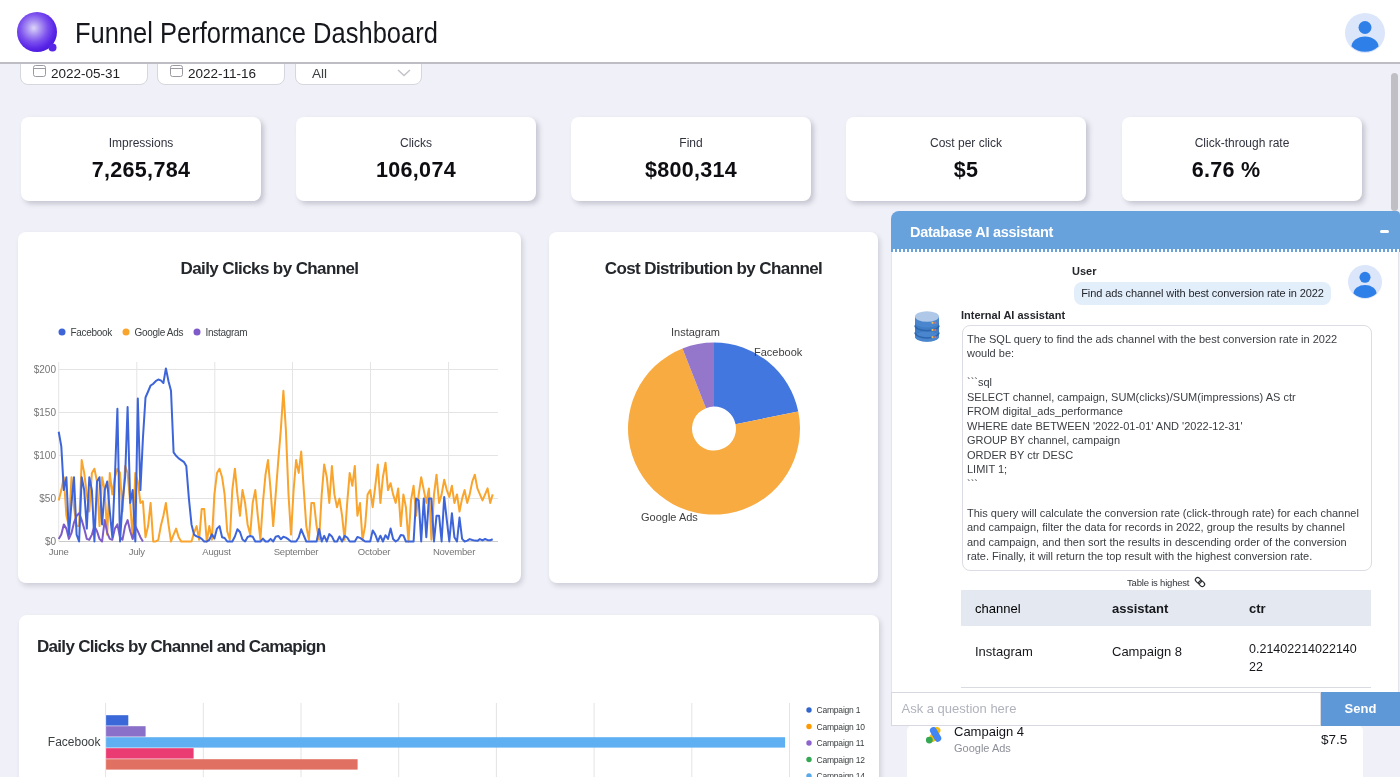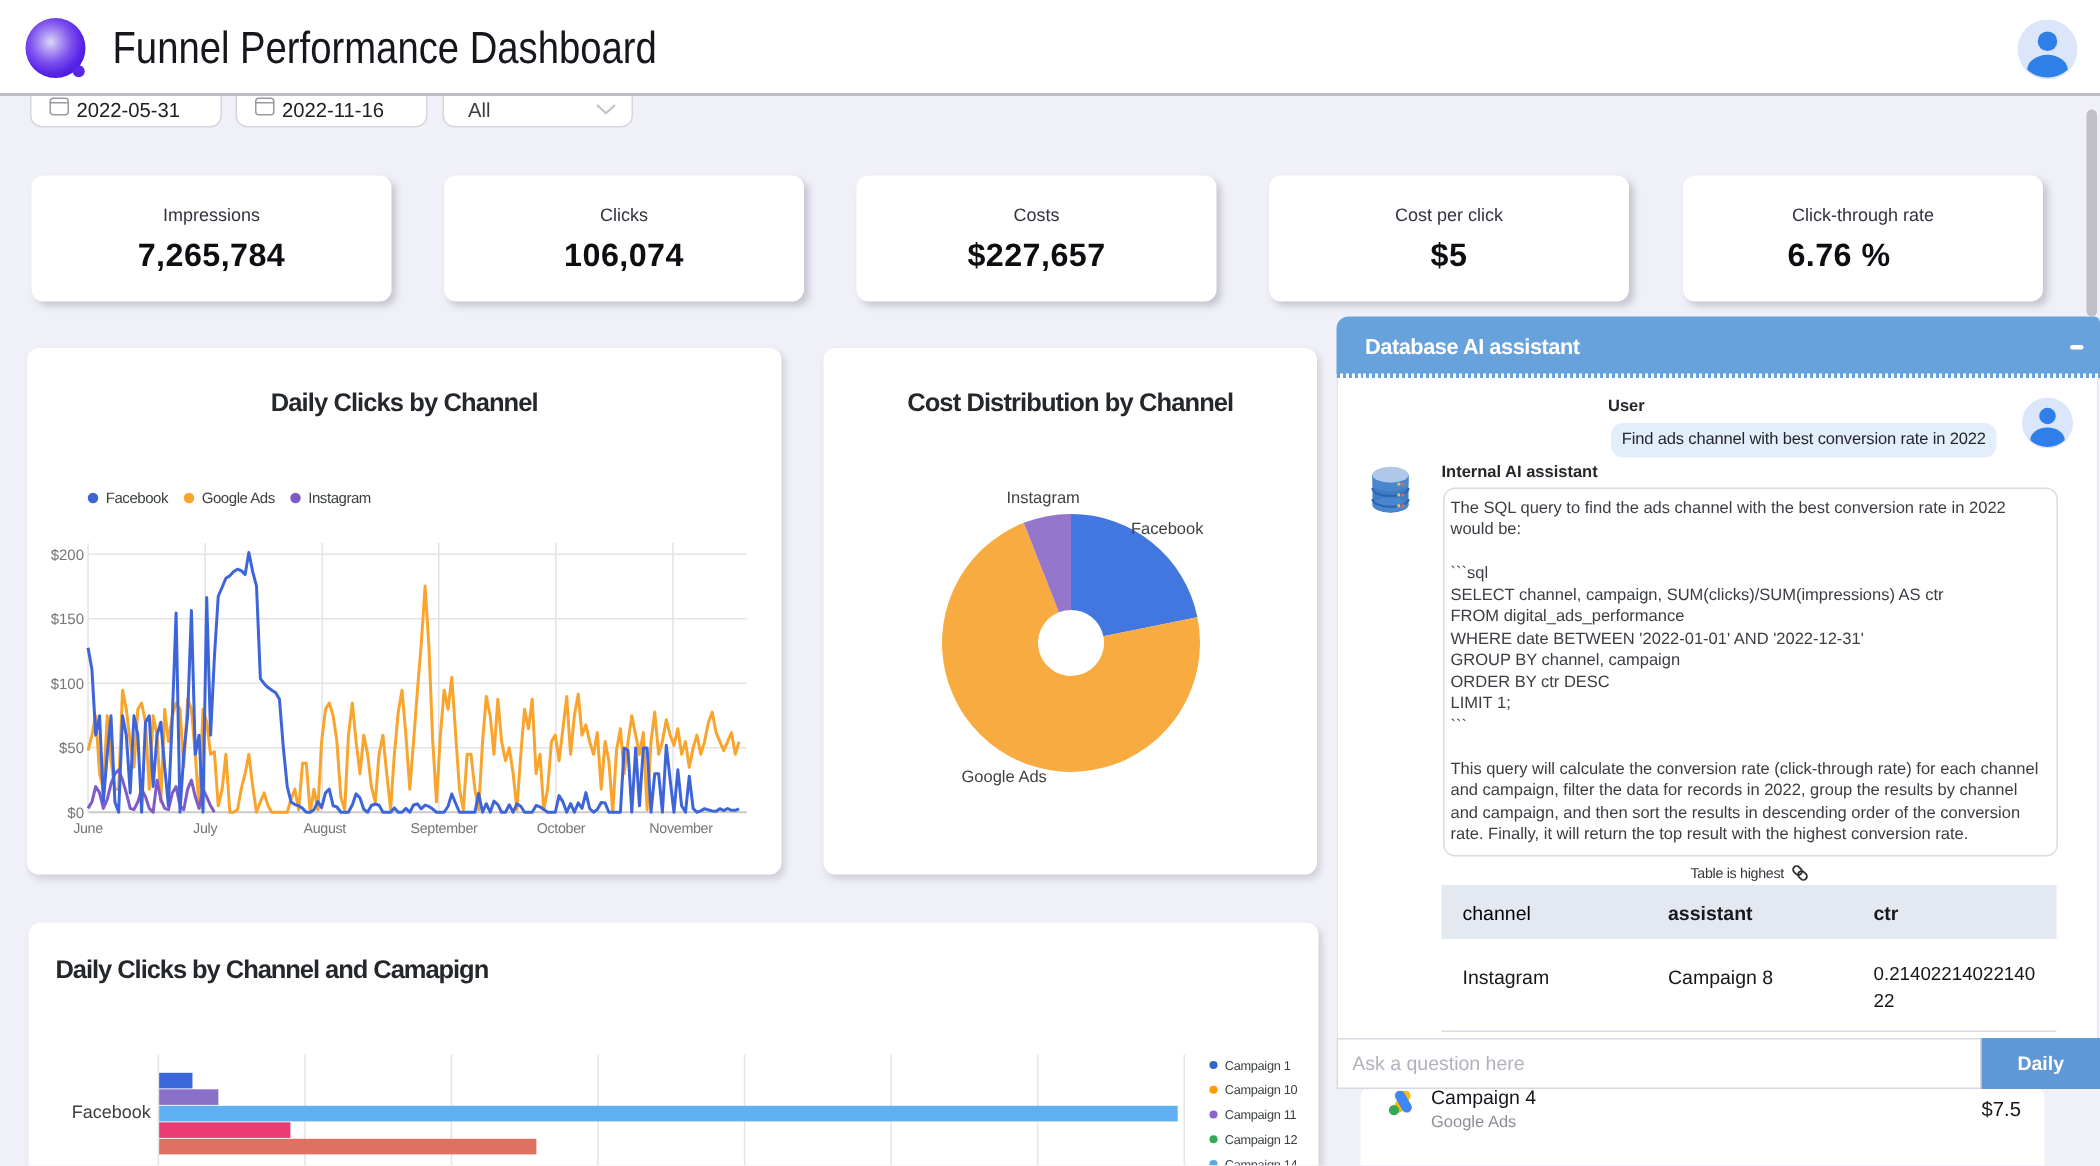--- a/index.html
+++ b/index.html
@@ -45,22 +45,22 @@
  <path d="M6.5 33.5 a13.5 10 0 0 1 27 0 a 20 20 0 0 1 -27 0 Z" fill="#2E7FE8"></path>
 </svg>
 
 <div class="card" style="left:21px;top:117px;width:240px;height:84px;"></div>
 <div class="abs kpi-label" style="left:21px;top:136px;width:240px;">Impressions</div>
 <div class="abs kpi-val" style="left:21px;top:158px;width:240px;">7,265,784</div>
 <div class="card" style="left:296px;top:117px;width:240px;height:84px;"></div>
 <div class="abs kpi-label" style="left:296px;top:136px;width:240px;">Clicks</div>
 <div class="abs kpi-val" style="left:296px;top:158px;width:240px;">106,074</div>
 <div class="card" style="left:571px;top:117px;width:240px;height:84px;"></div>
-<div class="abs kpi-label" style="left:571px;top:136px;width:240px;">Costs</div>
-<div class="abs kpi-val" style="left:571px;top:158px;width:240px;">$227,657</div>
+<div class="abs kpi-label" style="left:571px;top:136px;width:240px;">Find</div>
+<div class="abs kpi-val" style="left:571px;top:158px;width:240px;">$800,314</div>
 <div class="card" style="left:846px;top:117px;width:240px;height:84px;"></div>
 <div class="abs kpi-label" style="left:846px;top:136px;width:240px;">Cost per click</div>
 <div class="abs kpi-val" style="left:846px;top:158px;width:240px;">$5</div>
 <div class="card" style="left:1122px;top:117px;width:240px;height:84px;"></div>
 <div class="abs kpi-label" style="left:1122px;top:136px;width:240px;">Click-through rate</div>
 <div class="abs kpi-val" style="left:1122px;top:158px;width:208px;">6.76&nbsp;%</div>
 
 <div class="card" style="left:18px;top:232px;width:503px;height:351px;box-shadow:2px 3px 5px rgba(90,90,110,0.22);"></div>
 <div class="abs" style="left:18px;top:259px;width:503px;text-align:center;font-weight:bold;font-size:17px;letter-spacing:-0.6px;color:#24272B;">Daily Clicks by Channel</div>
 <svg class="abs" style="left:0;top:0;" width="900" height="600" viewBox="0 0 900 600">
@@ -206,15 +206,15 @@
 <div class="abs" style="left:975px;top:601px;font-size:13px;font-weight:normal;color:#000000;">channel</div>
 <div class="abs" style="left:1112px;top:601px;font-size:13px;font-weight:bold;color:#17181C;">assistant</div>
 <div class="abs" style="left:1249px;top:601px;font-size:13px;font-weight:bold;color:#17181C;">ctr</div>
 <div class="abs" style="left:975px;top:644px;font-size:13px;color:#17181C;">Instagram</div>
 <div class="abs" style="left:1112px;top:644px;font-size:13px;color:#17181C;">Campaign 8</div>
 <div class="abs" style="left:1249px;top:639.5px;width:115px;font-size:12.5px;color:#17181C;line-height:18px;">0.21402214022140<br>22</div>
 <div class="abs" style="left:961px;top:687px;width:410px;height:1px;background:#D8DCE2;"></div>
 
 <div class="abs" style="left:891px;top:692px;width:430px;height:34px;background:#fff;border:1px solid #D8D8E0;"></div>
 <div class="abs" style="left:901.5px;top:701px;font-size:13px;color:#B0B3BC;">Ask a question here</div>
-<div class="abs" style="left:1321px;top:692px;width:79px;height:34px;background:#5E98D6;color:#fff;font-size:13px;font-weight:bold;text-align:center;line-height:34px;">Daily</div>
+<div class="abs" style="left:1321px;top:692px;width:79px;height:34px;background:#5E98D6;color:#fff;font-size:13px;font-weight:bold;text-align:center;line-height:34px;">Send</div>
 
 <div class="abs" style="left:1391px;top:73px;width:7px;height:138px;background:#BFBFC4;border-radius:3.5px;"></div>
 
 </body></html>

